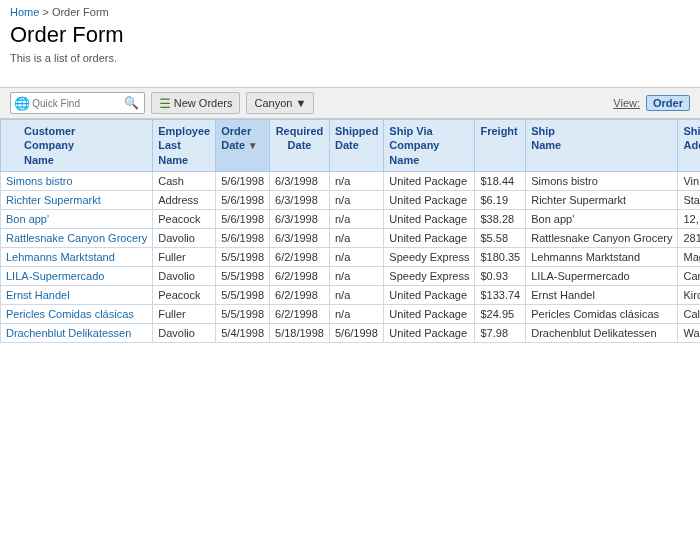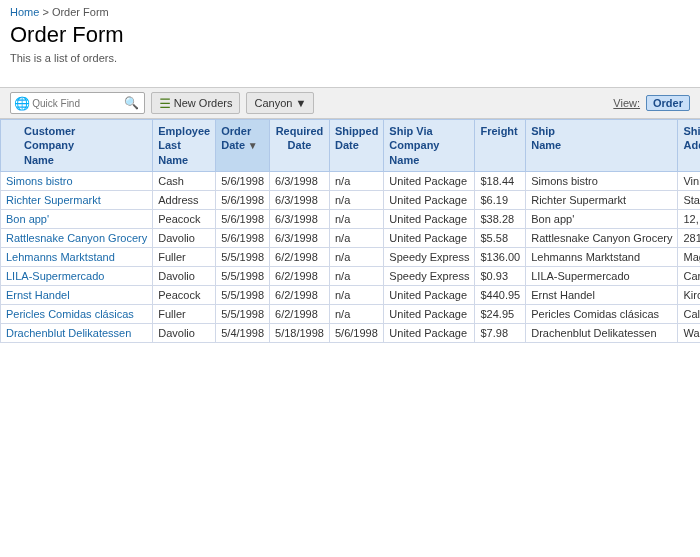--- a/index.html
+++ b/index.html
@@ -248,21 +248,21 @@
           <td>Rattlesnake Canyon Grocery</td>
           <td>2817 Milton Dr.</td>
         </tr>
         <tr>
           <td class="link-cell">Lehmanns Marktstand</td>
           <td>Fuller</td>
           <td>5/5/1998</td>
           <td>6/2/1998</td>
           <td>n/a</td>
           <td>Speedy Express</td>
-          <td>$136.00</td>
+          <td>$180.35</td>
           <td>Lehmanns Marktstand</td>
           <td>Magazinweg 7</td>
         </tr>
         <tr>
           <td class="link-cell">LILA-Supermercado</td>
           <td>Davolio</td>
           <td>5/5/1998</td>
           <td>6/2/1998</td>
           <td>n/a</td>
           <td>Speedy Express</td>
@@ -270,21 +270,21 @@
           <td>LILA-Supermercado</td>
           <td>Carrera 52 con Ave. Bolívar #65-98 Llano Largo</td>
         </tr>
         <tr>
           <td class="link-cell">Ernst Handel</td>
           <td>Peacock</td>
           <td>5/5/1998</td>
           <td>6/2/1998</td>
           <td>n/a</td>
           <td>United Package</td>
-          <td>$440.95</td>
+          <td>$133.74</td>
           <td>Ernst Handel</td>
           <td>Kirchgasse 6</td>
         </tr>
         <tr>
           <td class="link-cell">Pericles Comidas clásicas</td>
           <td>Fuller</td>
           <td>5/5/1998</td>
           <td>6/2/1998</td>
           <td>n/a</td>
           <td>United Package</td>

